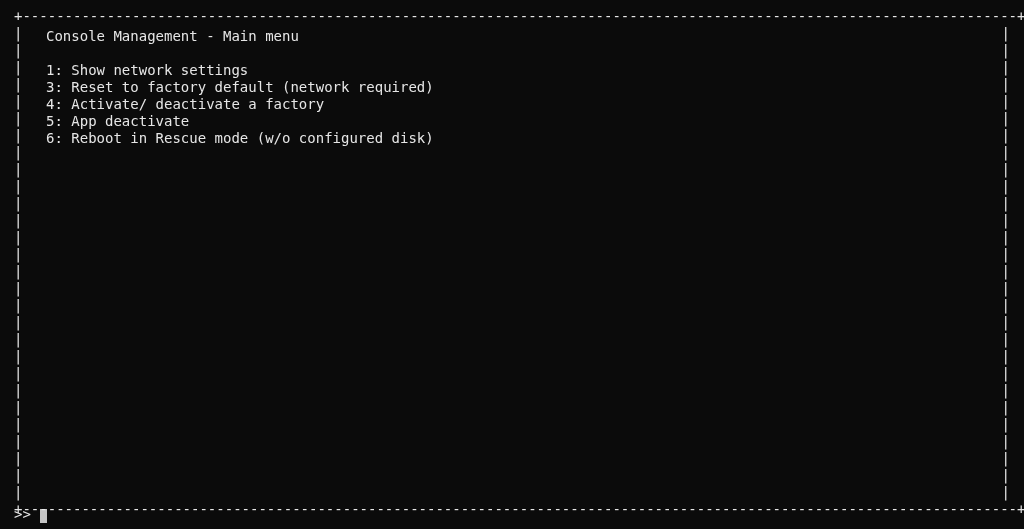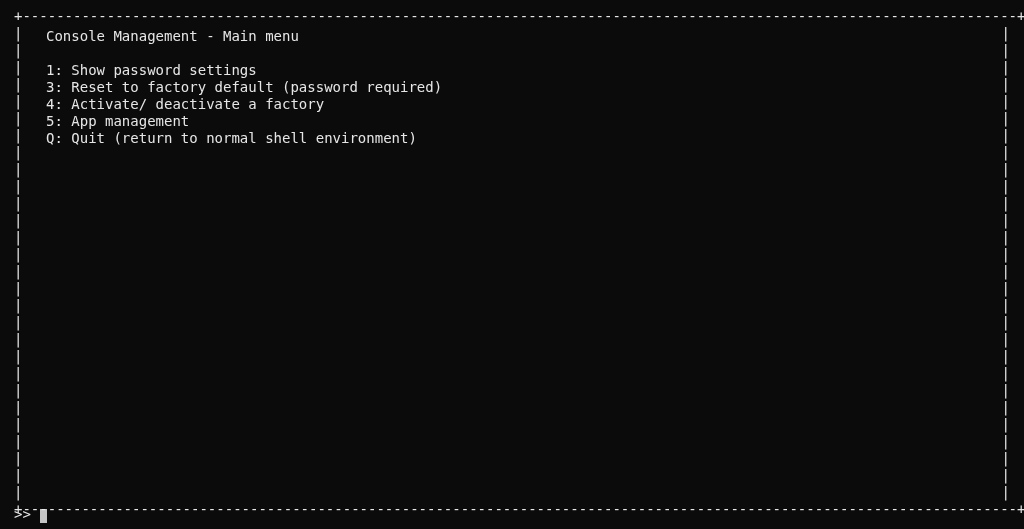--- a/index.html
+++ b/index.html
@@ -113,25 +113,25 @@
       <pre class="lineL" style="top: 484px;">|</pre>
       <pre class="lineR" style="top: 484px;">|</pre>
     </div>
 
   <pre class="box" id="bottom-border" style="top: 501px;">+----------------------------------------------------------------------------------------------------------------------+</pre>
 
   <div class="content">
     <div class="row">Console Management - Main menu</div>
     <div class="row"></div>
     <div id="menu-rows">
-        <div class="row mitem"><span class="row-key">1</span><span>: </span><span class="row-lbl">Show password settings</span></div>
-        <div class="row mitem"><span class="row-key">3</span><span>: </span><span class="row-lbl">Reset to factory default (password required)</span></div>
+        <div class="row mitem"><span class="row-key">1</span><span>: </span><span class="row-lbl">Show network settings</span></div>
+        <div class="row mitem"><span class="row-key">3</span><span>: </span><span class="row-lbl">Reset to factory default (network required)</span></div>
         <div class="row mitem"><span class="row-key">4</span><span>: </span><span class="row-lbl">Activate/ deactivate a factory</span></div>
-        <div class="row mitem"><span class="row-key">5</span><span>: </span><span class="row-lbl">App management</span></div>
-        <div class="row mitem"><span class="row-key">Q</span><span>: </span><span class="row-lbl">Quit (return to normal shell environment)</span></div>
+        <div class="row mitem"><span class="row-key">5</span><span>: </span><span class="row-lbl">App deactivate</span></div>
+        <div class="row mitem"><span class="row-key">6</span><span>: </span><span class="row-lbl">Reboot in Rescue mode (w/o configured disk)</span></div>
       </div>
   </div>
 
   <div class="prompt">
     <span class="ps">&gt;&gt;</span>
     <input type="text" value="" style="">
   </div>
   <span class="cursor" id="cursor" style="left: 40px;"></span>
 </div>
 

